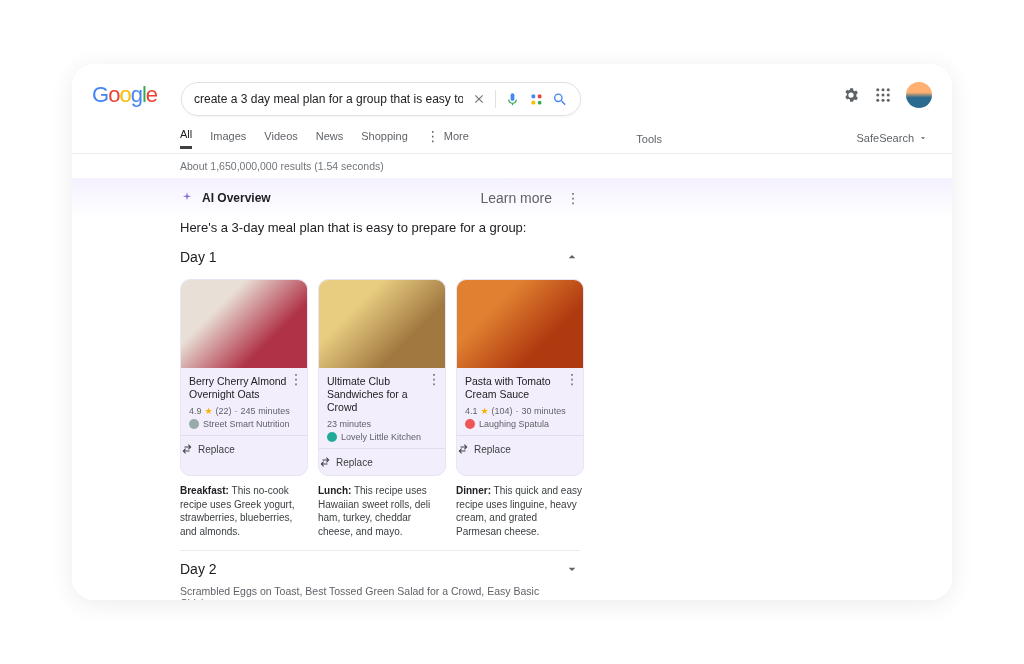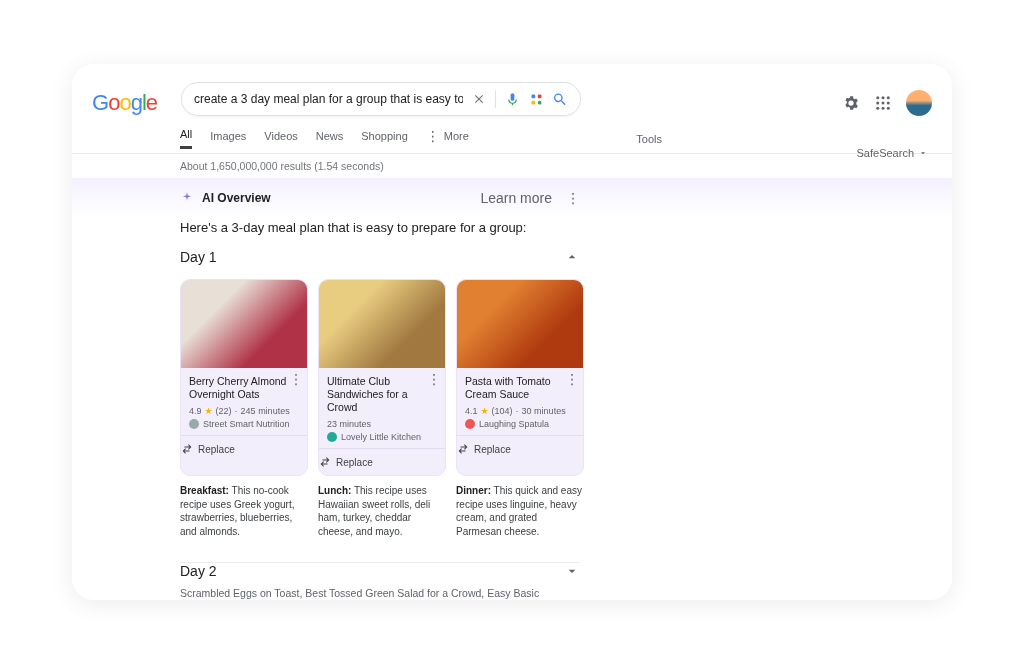--- a/index.html
+++ b/index.html
@@ -16,21 +16,21 @@
     width: 880px;
     height: 536px;
     border-radius: 22px;
     box-shadow: 0 4px 24px rgba(0,0,0,0.08);
     background: #fff;
     overflow: hidden;
     position: relative;
   }
   .topbar {
     display: flex;
-    align-items: flex-end;
+    align-items: flex-start;
     padding: 18px 20px 8px 20px;
     gap: 24px;
   }
   .logo {
     font-size: 22px;
     font-weight: 500;
     letter-spacing: -1px;
     flex-shrink: 0;
   }
   .logo span:nth-child(1){color:#4285F4}
@@ -81,21 +81,21 @@
     gap: 18px;
     height: 30px;
   }
   .tab { cursor:pointer; padding-bottom:6px; }
   .tab.active { color:#202124; border-bottom: 3px solid #404040; font-weight:500;}
   .more-tab { display:flex; align-items:center; gap:4px;}
   .tools { margin-left:auto; margin-right:270px; cursor:pointer;}
   .safesearch-row {
     position:absolute;
     right:24px;
-    top:83px;
+    top:68px;
     font-size:11px;
     color:#5f6368;
     display:flex; align-items:center; gap:4px;
   }
   .results-meta {
     padding: 6px 20px 6px 108px;
     font-size: 10.5px;
     color: #70757a;
   }
   .ai-panel {
@@ -146,21 +146,21 @@
     border-top:1px solid #e3dcf0;
     padding:7px 0;
     font-size:10px; color:#3c4043;
     display:flex; align-items:center; gap:5px; cursor:pointer;
   }
   .desc-row {
     display:flex; gap:10px; width:404px; margin-top:8px; font-size:10px; color:#3c4043; line-height:1.35;
   }
   .desc { width:128px; }
   .desc b { color:#202124; }
-  .day2-block { width:400px; border-top:1px solid #ebebeb; margin-top:24px; }
+  .day2-block { width:400px; border-top:1px solid #ebebeb; margin-top:12px; padding-top:10px;}
   .day2-preview { font-size:10.5px; color:#5f6368; margin-top:4px; width:400px;}
   .sparkle { width:14px; height:14px; }
 </style>
 </head>
 <body>
 
 <div class="frame">
 
   <div class="topbar">
     <div class="logo">

